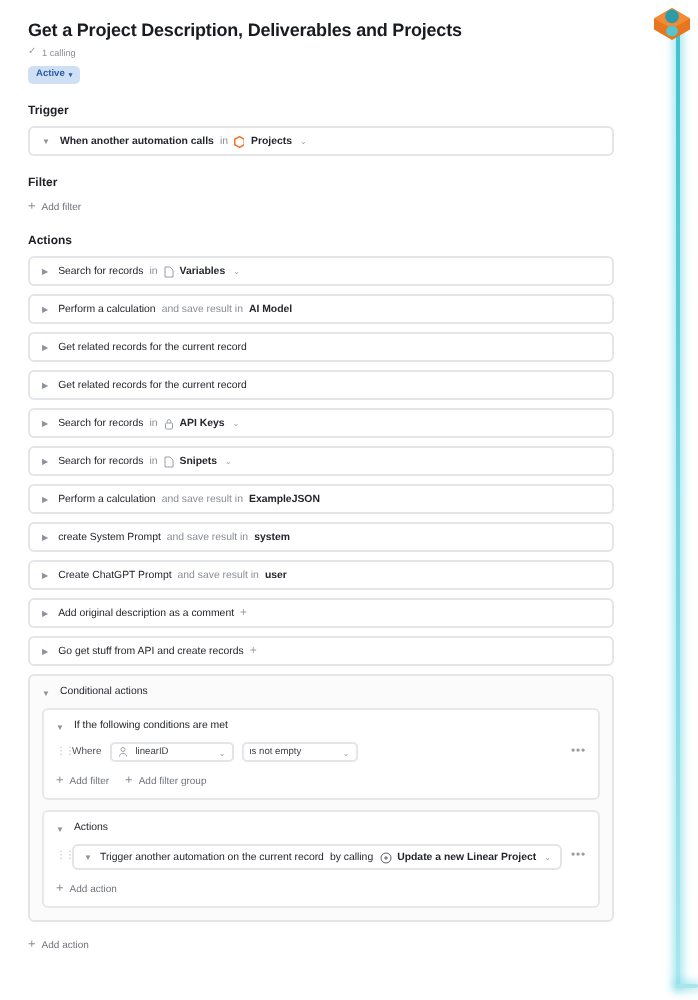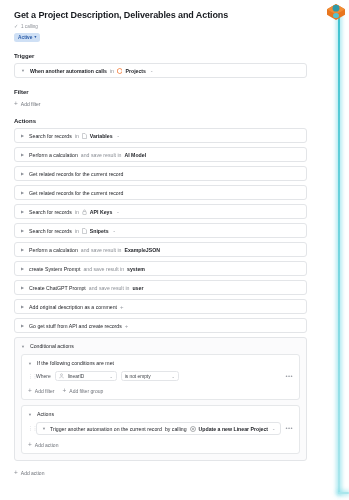--- a/index.html
+++ b/index.html
@@ -272,21 +272,21 @@
   }
 </style>
 </head>
 <body>
 
 <div class="page">
   <div class="content">
 
     
     <div>
-      <div class="page-title">Get a Project Description, Deliverables and Actions</div>
+      <div class="page-title">Get a Project Description, Deliverables and Projects</div>
       <div class="subtitle-row">
         <span class="check-icon">✓</span>
         <span>1 calling</span>
       </div>
       <div class="badge">
         <span>Active</span>
         <span class="caret">▾</span>
       </div>
     </div>
 

